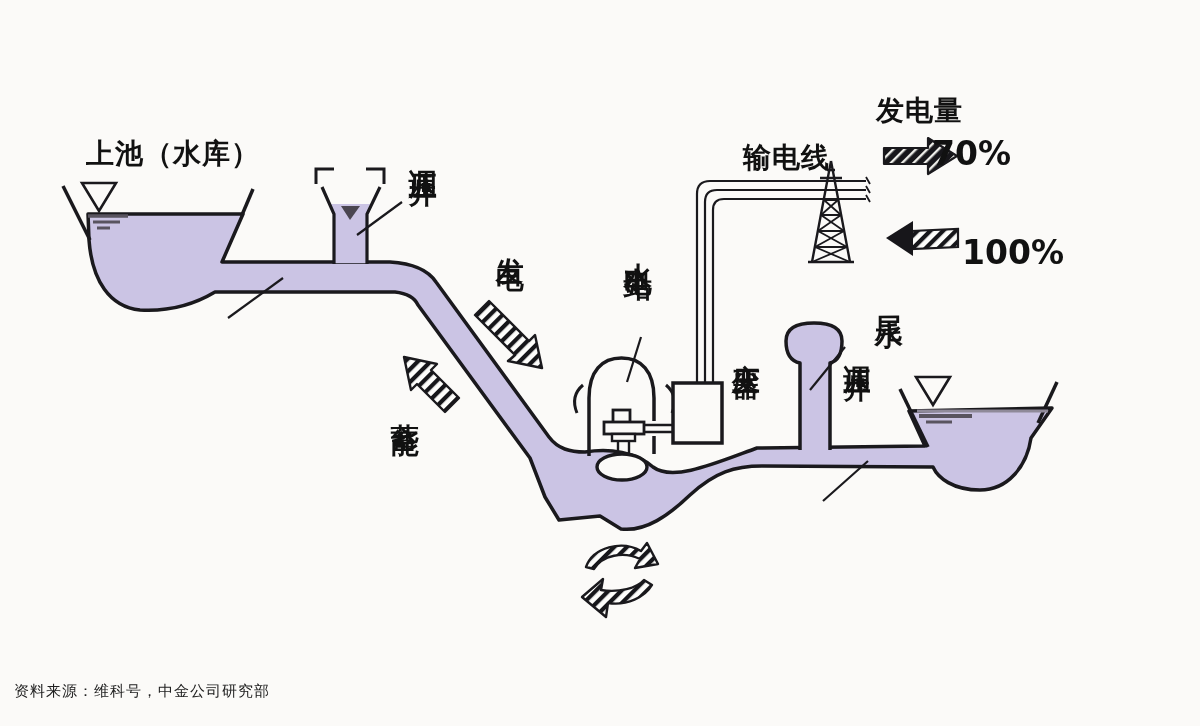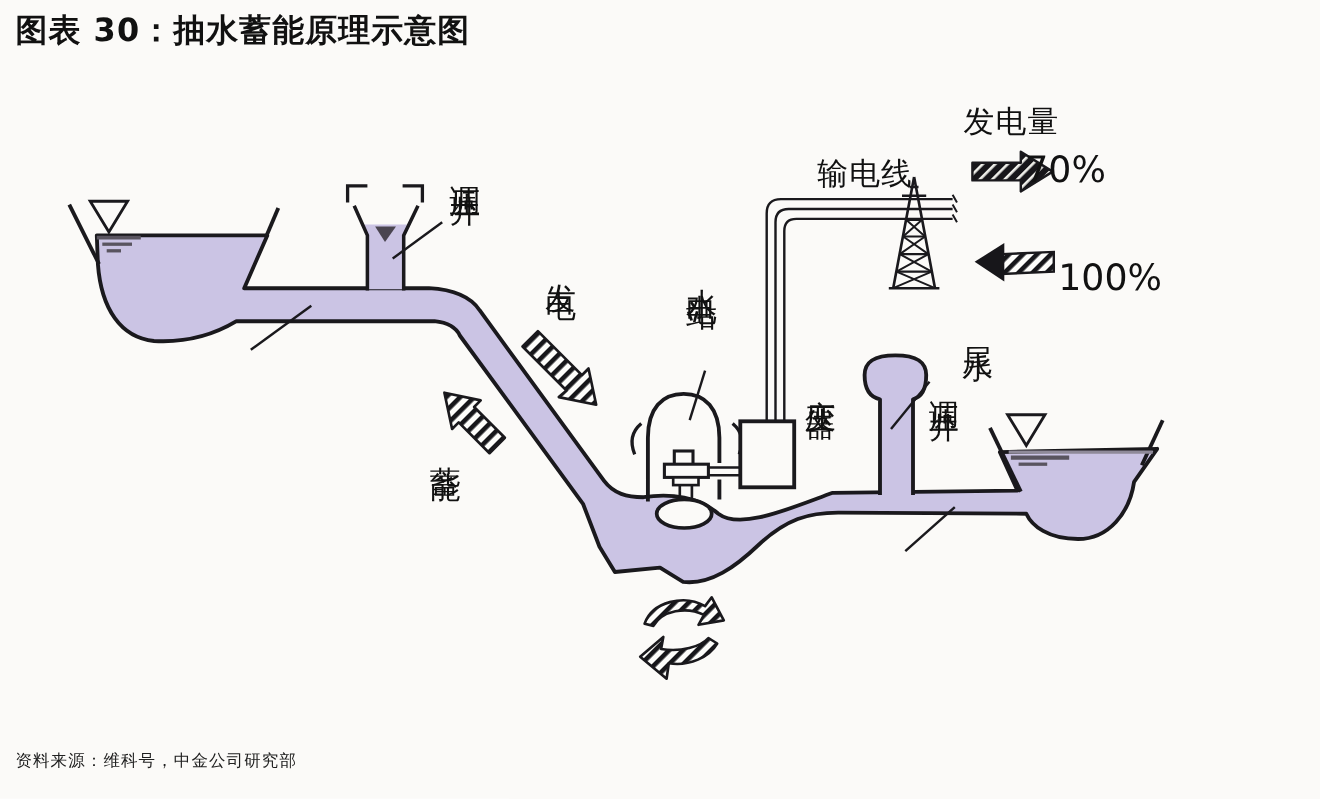--- a/index.html
+++ b/index.html
@@ -16,36 +16,35 @@
   }
   .title{
     position:absolute;left:14px;top:8px;font-size:29px;font-weight:700;
     color:var(--ink);letter-spacing:1px;
   }
   .footer{
     position:absolute;left:14px;top:682px;font-size:15px;color:#202020;
     letter-spacing:1px;
   }
   .lbl{
-    position:absolute;color:var(--ink);font-weight:400;font-size:28px;
+    position:absolute;color:var(--ink);font-weight:700;font-size:28px;
     line-height:1.15;white-space:nowrap;letter-spacing:1px;
   }
   .vlbl{
     writing-mode:vertical-rl;text-orientation:upright;letter-spacing:5px;
   }
   .pct{font-size:33px;letter-spacing:0;}
   .wide{letter-spacing:5px;font-size:27px;}
   svg{position:absolute;left:0;top:0;}
 </style>
 </head>
 <body>
 
 <div class="stage">
 
-  <div class="title">图表 30：抽水蓄能原理示意图</div>
 
   <svg width="1200" height="726" viewBox="0 0 1200 726">
     <defs>
       <pattern id="hatch" patternUnits="userSpaceOnUse" width="9" height="9" patternTransform="rotate(45)">
         <rect width="9" height="9" fill="#fdfdfb"></rect>
         <rect width="4.2" height="9" fill="#16161a"></rect>
       </pattern>
       <pattern id="darkzig" patternUnits="userSpaceOnUse" width="8" height="8" patternTransform="rotate(45)">
         <rect width="8" height="8" fill="#17161a"></rect>
         <rect width="2.4" height="8" fill="#efefea"></rect>
@@ -131,20 +130,21 @@
 
     <g>
       <polygon points="911,231 958,229 958,247 911,249" fill="url(#hatch)" stroke="var(--line)" stroke-width="2.2"></polygon>
       <polygon points="913,221 913,256 886,238" fill="#17161a"></polygon>
     </g>
 
     <path d="M 586 567 C 593 547 622 540 641 551 L 647 543 L 658 564 L 635 568 L 640 559 C 624 551 602 555 594 569 Z" fill="url(#hatch)" stroke="var(--line)" stroke-width="2.4" stroke-linejoin="round"></path>
     <path d="M 652 585 C 645 597 627 606 608 603 L 606 617 L 582 597 L 603 579 L 601 590 C 619 593 637 588 644 580 Z" fill="url(#hatch)" stroke="var(--line)" stroke-width="2.4" stroke-linejoin="round"></path>
   </svg>
 
+  <div class="lbl" style="left:86px;top:138px">上池（水库）</div>
   <div class="lbl vlbl" style="left:406px;top:146px">调压井</div>
   <div class="lbl vlbl" style="left:493px;top:236px">发电</div>
   <div class="lbl vlbl" style="left:388px;top:401px">蓄能</div>
   <div class="lbl vlbl" style="left:621px;top:240px">水电站</div>
   <div class="lbl" style="left:743px;top:142px">输电线</div>
   <div class="lbl vlbl" style="left:729px;top:341px">变压器</div>
   <div class="lbl" style="left:876px;top:95px">发电量</div>
   <div class="lbl pct" style="left:932px;top:135px">70%</div>
   <div class="lbl pct" style="left:962px;top:234px">100%</div>
   <div class="lbl vlbl" style="left:872px;top:293px">尾水</div>

